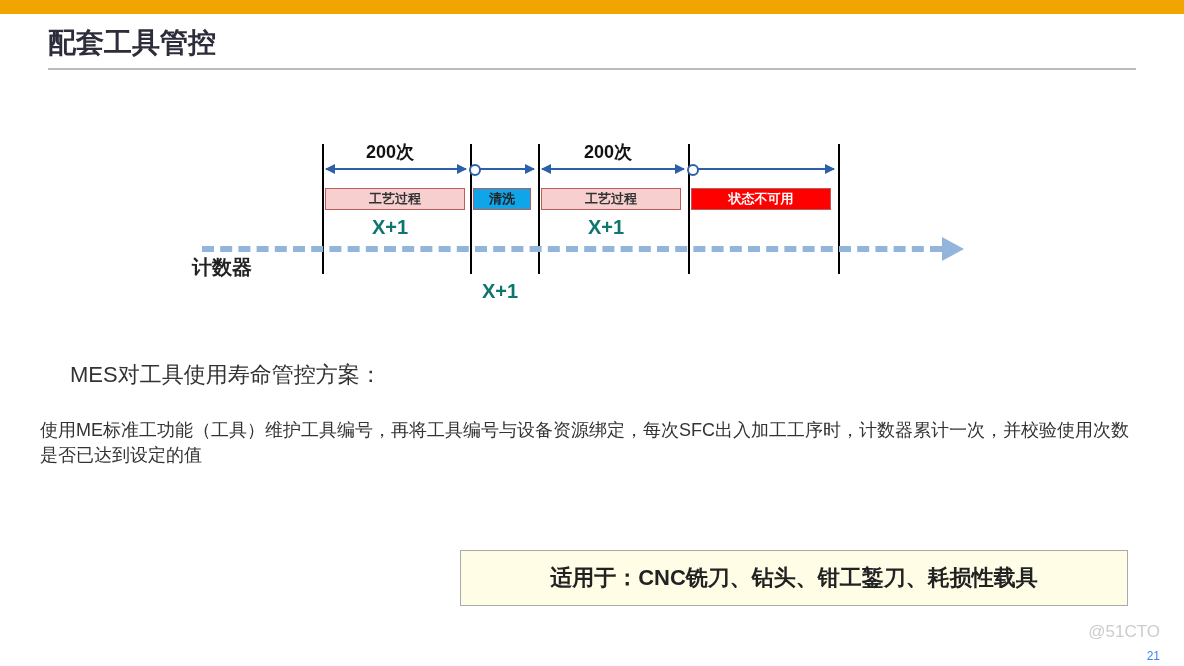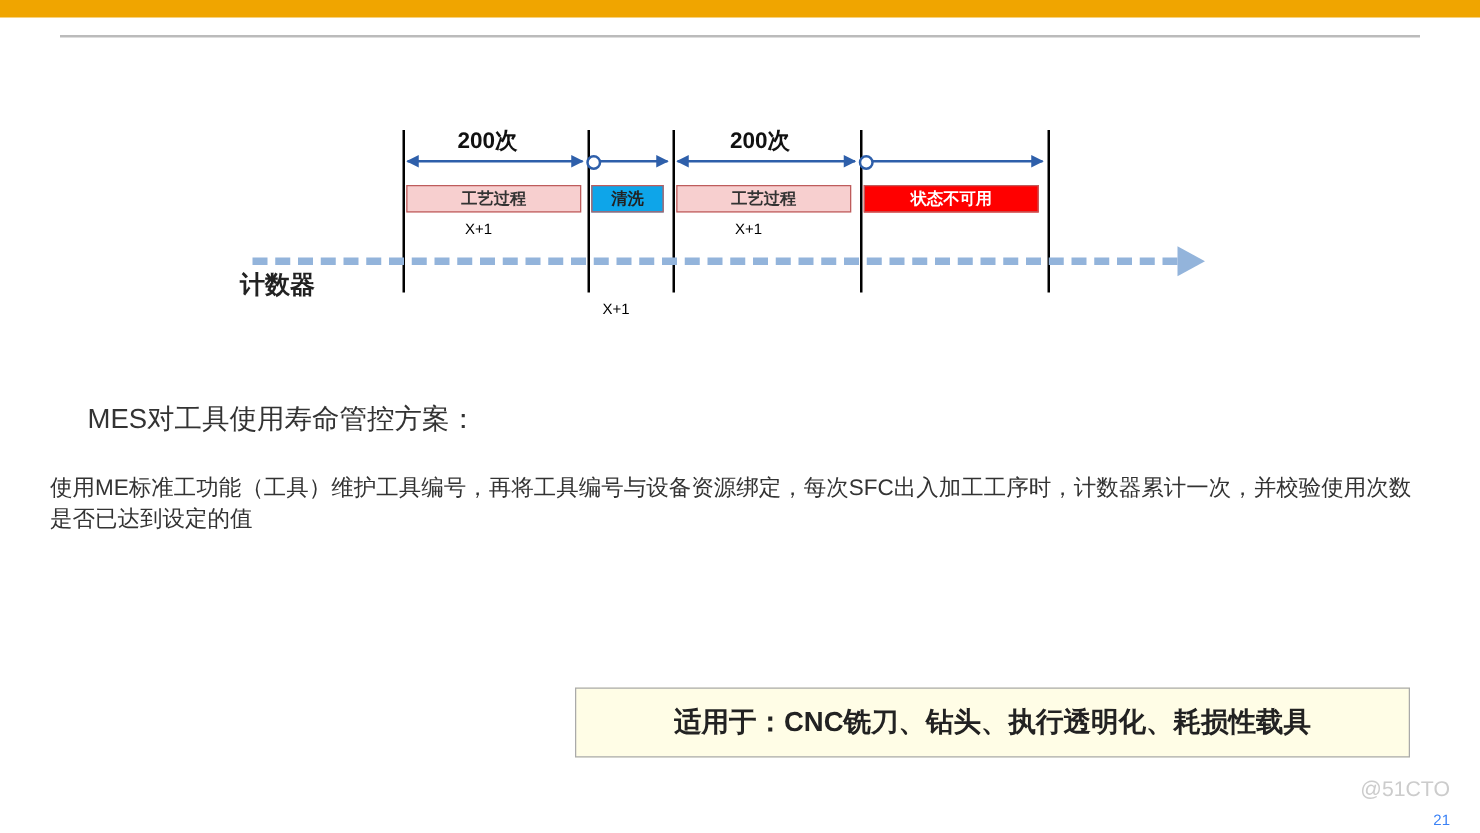--- a/index.html
+++ b/index.html
@@ -95,21 +95,21 @@
   .arrow-span.double::after  { right: -1px; border-left: 10px solid #2e5faa; }
   .arrow-span.right-only::before {
     left: -5px;
     top: -4px;
     width: 8px; height: 8px;
     border: 2px solid #2e5faa;
     border-radius: 50%;
     background: #fff;
   }
   .arrow-span.right-only::after { right: -1px; border-left: 10px solid #2e5faa; }
-  .xplus { position: absolute; font-size: 12px; color: #000000; font-weight: normal; }
+  .xplus { position: absolute; font-size: 20px; color: #0f766e; font-weight: bold; }
   .dashed-arrow {
     position: absolute;
     left: -10px;
     top: 114px;
     width: 760px;
     height: 10px;
   }
   .dashed-line {
     position: absolute;
     left: 0; top: 2px;
@@ -164,20 +164,21 @@
     font-size: 17px;
     color: #ccc;
   }
 </style>
 </head>
 <body>
 
 <div class="top-bar"></div>
 
 <div class="header">
+  <div class="subtitle">配套工具管控</div>
 </div>
 <hr class="hr">
 
 <div class="diagram-wrap">
   <div class="counter-label">计数器</div>
 
   <div class="timeline">
 
     <div class="vline" style="left:0px"></div>
     <div class="vline" style="left:148px"></div>
@@ -210,16 +211,16 @@
 
   <div class="dashed-arrow">
     <div class="dashed-line"></div>
     <div class="dashed-head"></div>
   </div>
 </div>
 
 <div class="body-text-1">MES对工具使用寿命管控方案：</div>
 <div class="body-text-2">使用ME标准工功能（工具）维护工具编号，再将工具编号与设备资源绑定，每次SFC出入加工工序时，计数器累计一次，并校验使用次数是否已达到设定的值</div>
 
-<div class="callout">适用于：CNC铣刀、钻头、执行透明化、耗损性载具</div>
+<div class="callout">适用于：CNC铣刀、钻头、钳工錾刀、耗损性载具</div>
 
 <div class="watermark">@51CTO</div>
 <div class="page-num">21</div>
 
 </body></html>

